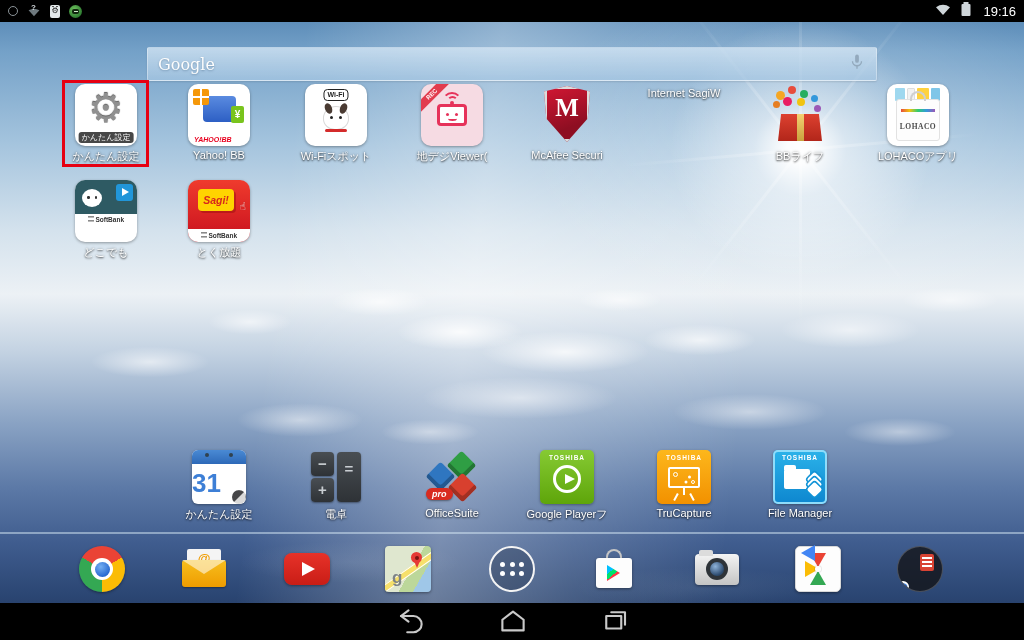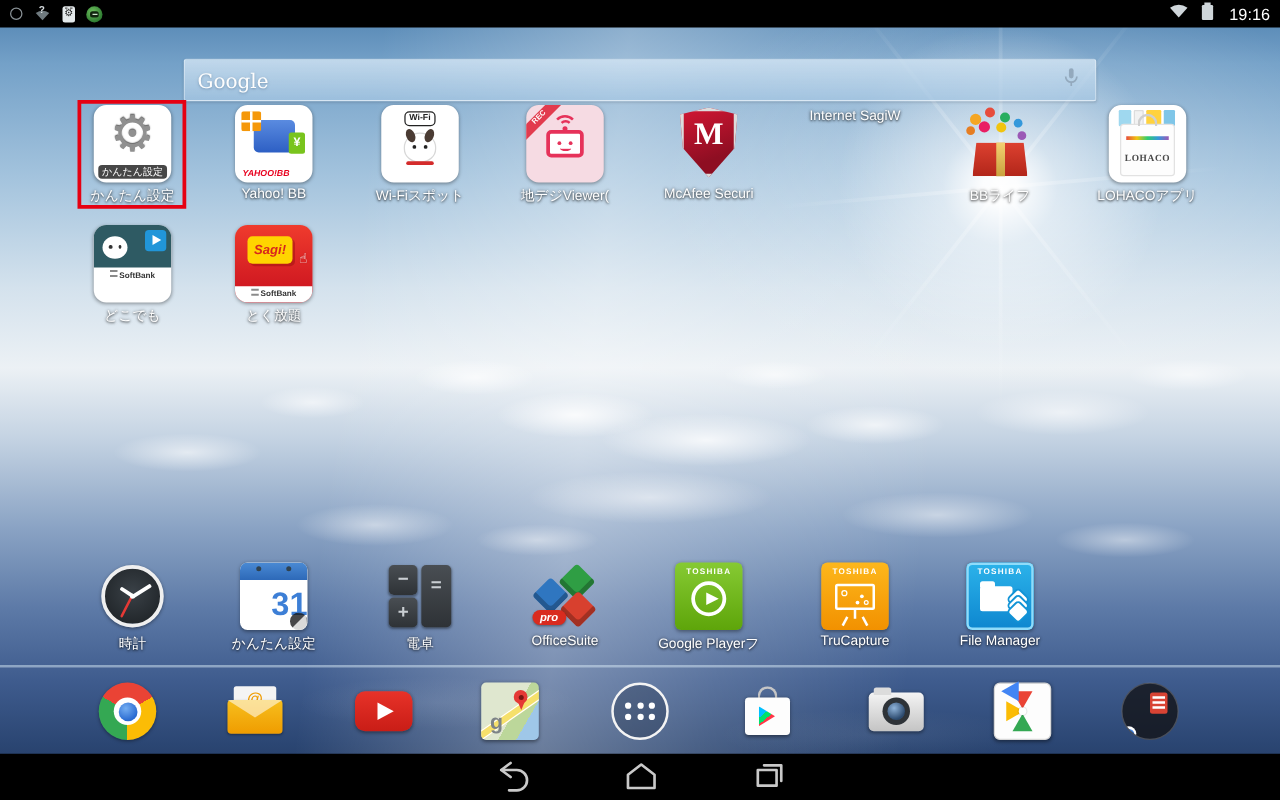--- a/index.html
+++ b/index.html
@@ -191,21 +191,21 @@
   .clk .mn { width:2.5px; height:17px; margin-left:-1.25px; transform:rotate(58deg); }
   .clk .sc { width:1.5px; height:19px; margin-left:-.75px; background:#e53935; transform:rotate(207deg); }
   .clk .dot { position:absolute; left:50%; top:50%; width:4px; height:4px; margin:-2px 0 0 -2px;
     background:#fff; border-radius:50%; }
 
   
   .cal { background:#fff; border-radius:6px; overflow:hidden; box-shadow:0 1px 3px rgba(0,0,0,.35); }
   .cal .bar { position:absolute; left:0; top:0; right:0; height:14px; background:linear-gradient(180deg,#4a8ad4,#2d69b8); }
   .cal .knob { position:absolute; top:3px; width:4px; height:4px; background:#30424f; border-radius:50%; }
   .cal .k1 { left:13px; } .cal .k2 { right:13px; }
-  .cal .num { position:absolute; left:0; right:0; top:14px; bottom:0; text-align:right;
+  .cal .num { position:absolute; left:0; right:0; top:14px; bottom:0; text-align:left;
     font-size:26px; font-weight:bold; color:#3d7fd6; line-height:38px; }
   .cal .fold { position:absolute; right:0; bottom:0; width:0; height:0;
     border-left:13px solid transparent; border-bottom:13px solid #d9d9d9; }
 
   
   .cl { background:transparent; }
   .cl .t { position:absolute; background:linear-gradient(180deg,#494e53,#2e3236); border-radius:4px;
     color:#c9ced2; font-size:15px; font-weight:bold; text-align:center; box-shadow:0 1px 2px rgba(0,0,0,.4); }
   .cl .tm { left:2px; top:2px; width:23px; height:24px; line-height:24px; }
   .cl .tp { left:2px; bottom:2px; width:23px; height:24px; line-height:24px; }
@@ -499,31 +499,20 @@
 
   <div class="app r2" style="left:174px">
     <div class="ic sq tok">
       <span class="card">Sagi!</span>
       <span class="hand">☝</span>
       <span class="strip"><i class="sb-bars"></i><span>SoftBank</span></span>
     </div>
     <div class="lbl">とく放題</div>
   </div>
 
-  <div class="app r3" style="left:61px">
-    <div class="ic clk">
-      <span class="face">
-        <i class="hand hr"></i>
-          <i class="hand mn"></i>
-          <i class="hand sc"></i>
-          <i class="dot"></i>
-      </span>
-    </div>
-    <div class="lbl">時計</div>
-  </div>
 
   <div class="app r3" style="left:174px">
     <div class="ic cal">
       <span class="bar"></span>
       <i class="knob k1"></i>
         <i class="knob k2"></i>
       <span class="num">31</span>
       <i class="fold"></i>
     </div>
     <div class="lbl">かんたん設定</div>

